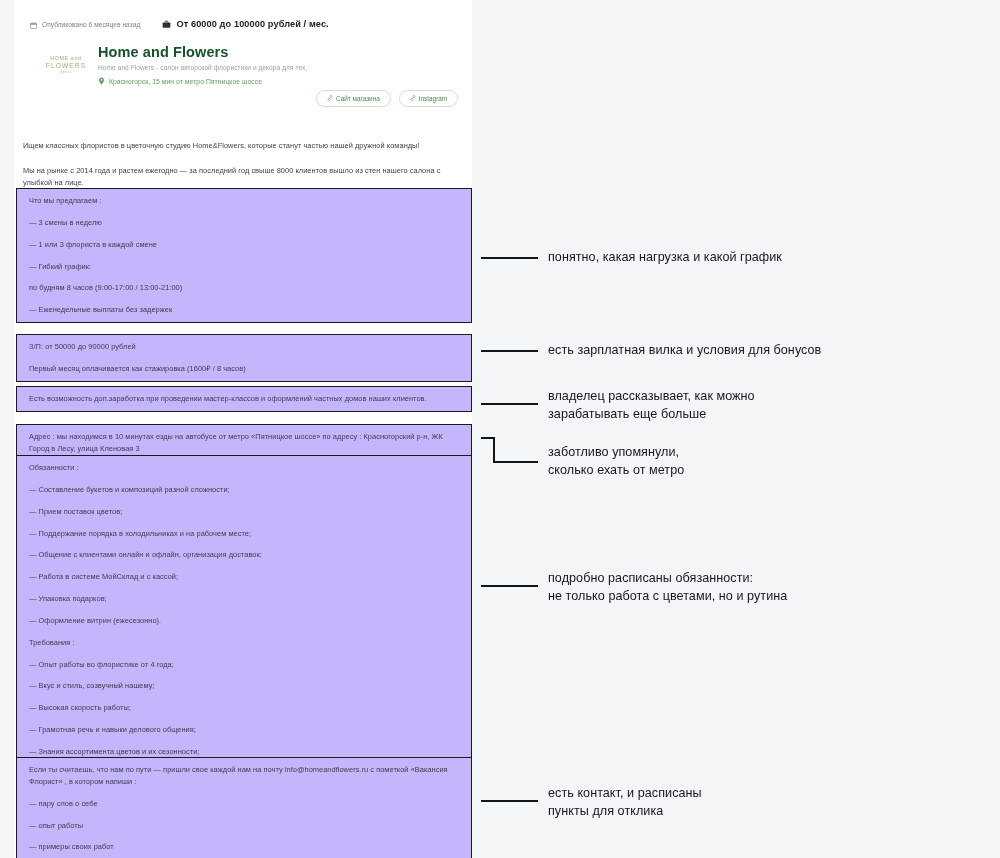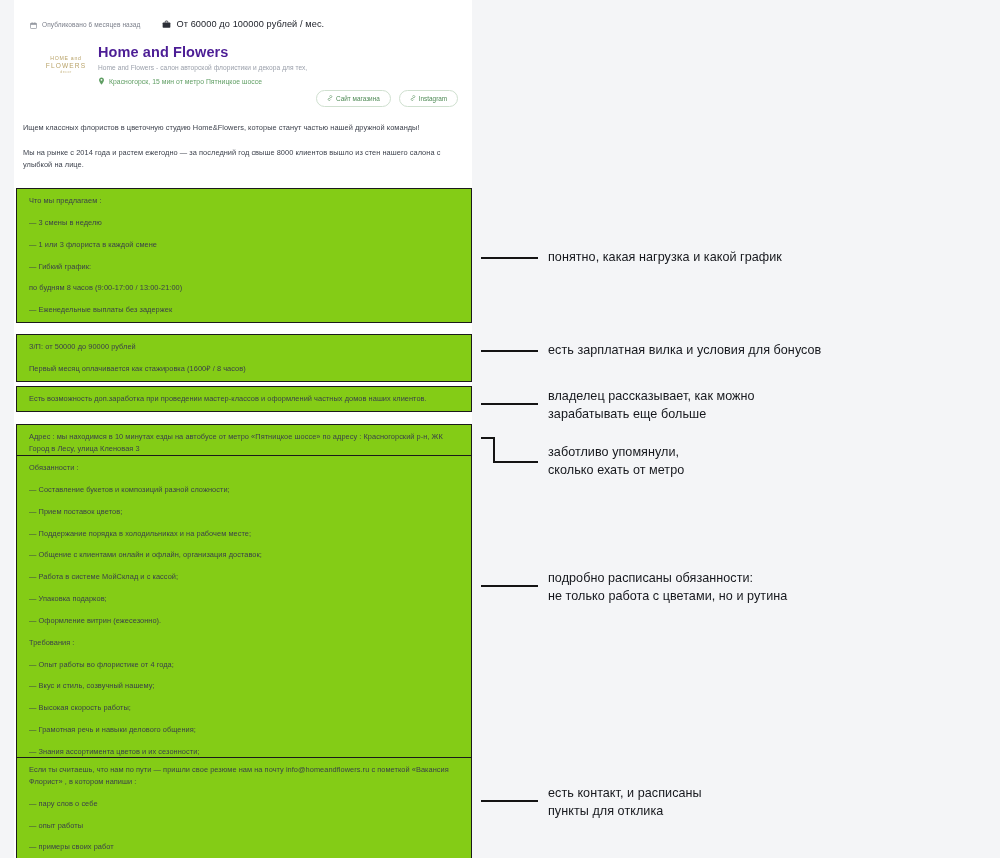--- a/index.html
+++ b/index.html
@@ -44,20 +44,21 @@
   .meta-item .ico { display: block; }
   .meta-published {
     font-size: 6.5px;
     color: #7b7f8a;
     letter-spacing: .1px;
   }
   .meta-salary {
     font-size: 9.2px;
     color: #20232b;
     letter-spacing: .1px;
+    font-weight: bold;
   }
 
   
   .company {
     position: absolute;
     left: 16px;
     top: 44px;
     width: 426px;
   }
   .logo {
@@ -70,21 +71,21 @@
     color: #b9a36a;
     line-height: 1.25;
   }
   .logo .l1 { font-size: 5.2px; letter-spacing: .7px; }
   .logo .l2 { font-size: 6.6px; letter-spacing: 1.1px; }
   .logo .l3 { font-size: 3.6px; letter-spacing: .5px; color: #c8b versiona; color:#c9b888; }
   .company-body { margin-left: 68px; }
   .company-name {
     font-size: 14.5px;
     font-weight: bold;
-    color: #4c1d95;
+    color: #14532d;
     letter-spacing: .1px;
     margin-bottom: 4px;
   }
   .company-desc {
     font-size: 6.6px;
     color: #9ba0ab;
     letter-spacing: .05px;
     margin-bottom: 6px;
   }
   .company-loc {
@@ -114,39 +115,39 @@
     font-size: 6.4px;
     color: #4e8a55;
     background: #fff;
     white-space: nowrap;
   }
 
   
   .intro {
     position: absolute;
     left: 9px;
-    top: 122px;
+    top: 140px;
     width: 432px;
   }
   .intro p {
     margin: 0 0 13px 0;
     font-size: 7.4px;
     line-height: 1.65;
     color: #3a3f4a;
     letter-spacing: .05px;
   }
 
   
   .section {
     position: absolute;
     left: 2px;
     width: 456px;
     border: 1.6px solid #1b1b1b;
     box-sizing: border-box;
-    background: #84cc16;
+    background: #c4b5fd;
     padding: 6px 12px 6px 12px;
   }
   .section p {
     margin: 0 0 10px 0;
     font-size: 7.4px;
     line-height: 1.6;
     color: #3a3f4a;
     letter-spacing: .05px;
   }
   .section p:last-child { margin-bottom: 0; }
@@ -278,21 +279,21 @@
     <p>Требования :</p>
     <p>— Опыт работы во флористике от 4 года;</p>
     <p>— Вкус и стиль, созвучный нашему;</p>
     <p>— Высокая скорость работы;</p>
     <p>— Грамотная речь и навыки делового общения;</p>
     <p>— Знания ассортимента цветов и их сезонности;</p>
     <p>— Опыт в продажах и работе с клиентами.</p>
   </div>
 
   <div class="section" id="section-contact">
-    <p>Если ты считаешь, что нам по пути — пришли свое резюме нам на почту info@homeandflowers.ru с пометкой «Вакансия Флорист» , в котором напиши :</p>
+    <p>Если ты считаешь, что нам по пути — пришли свое каждой нам на почту info@homeandflowers.ru с пометкой «Вакансия Флорист» , в котором напиши :</p>
     <p>— пару слов о себе</p>
     <p>— опыт работы</p>
     <p>— примеры своих работ</p>
   </div>
 </div>
 
 <div>
 
   <div class="ann-line" style="left:481px; top:257px; width:57px; height:1.6px;"></div>
   <div class="ann-text" style="left:548px; top:248px;">понятно, какая нагрузка и какой график</div>

